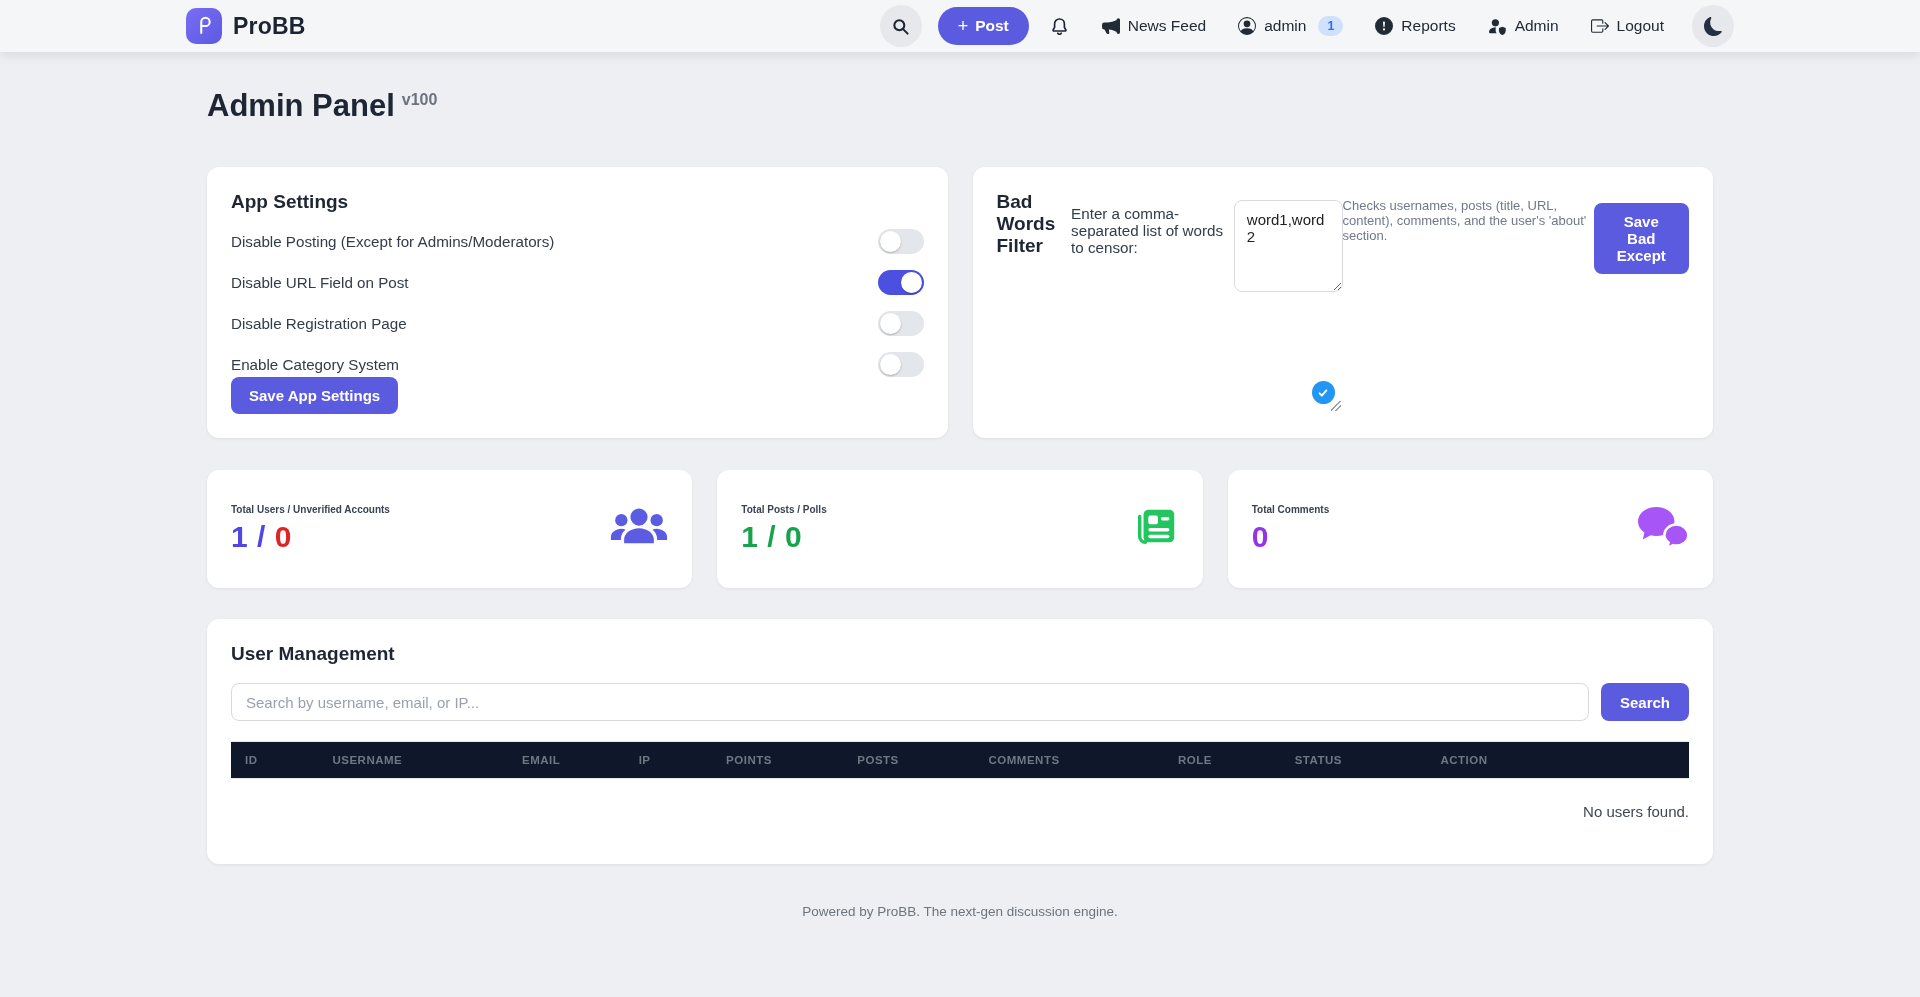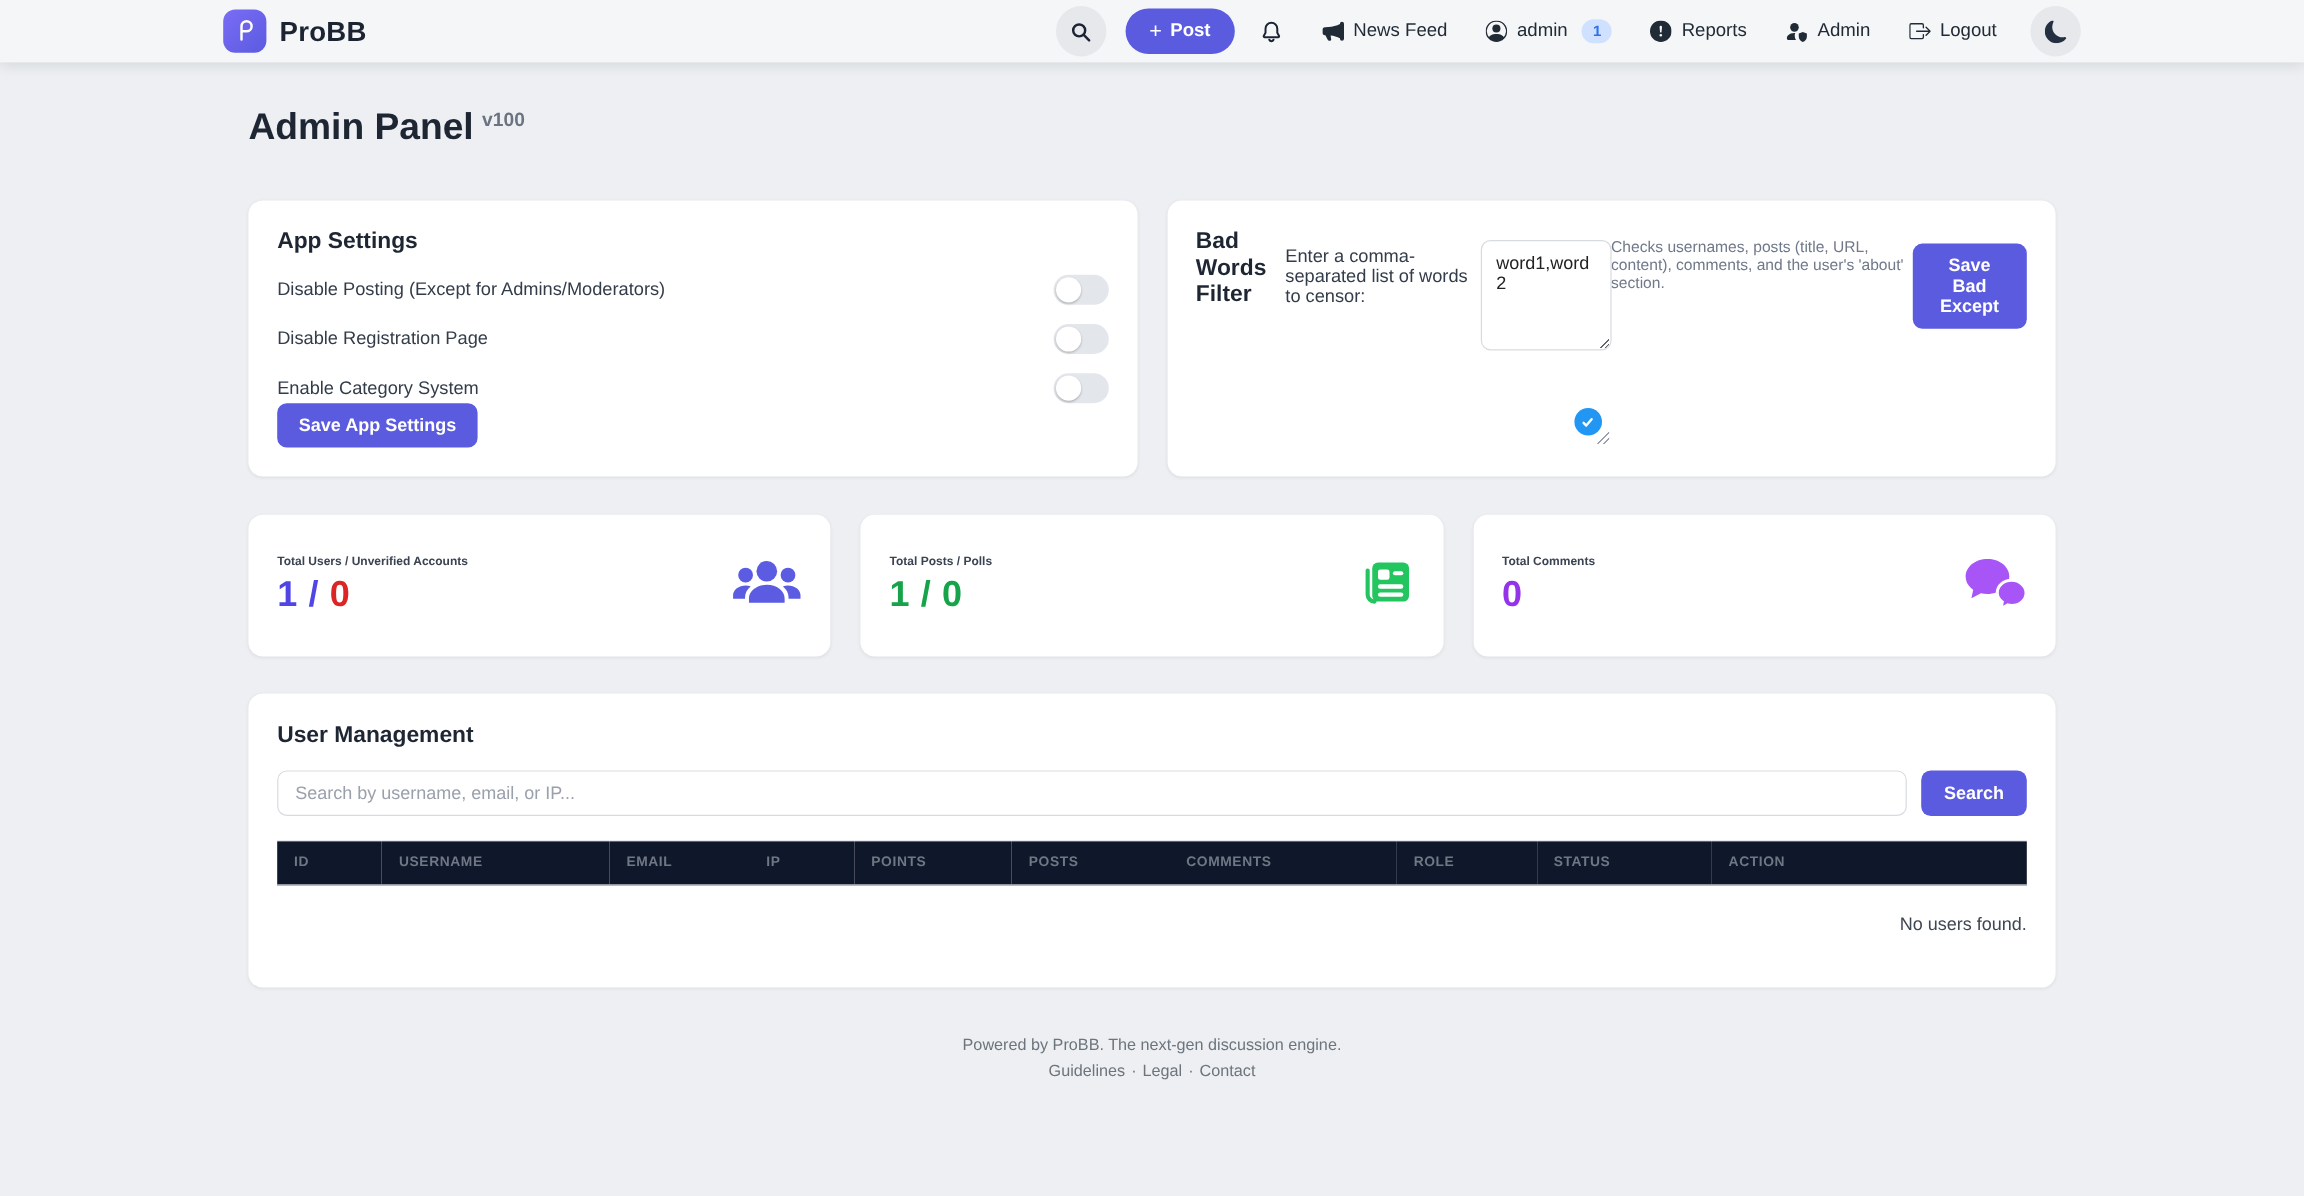--- a/index.html
+++ b/index.html
@@ -196,20 +196,26 @@
   </h1>
 
   <div class="grid-2">
 
     <section class="card settings-card">
       <h2 class="card-title">App Settings</h2>
 
       <div class="setting-row">
         <span class="setting-label">Disable Posting (Except for Admins/Moderators)</span>
         <div class="toggle off">
+            <div class="knob"></div>
+          </div>
+      </div>
+      <div class="setting-row">
+        <span class="setting-label">Disable URL Field on Post</span>
+        <div class="toggle on">
             <div class="knob"></div>
           </div>
       </div>
       <div class="setting-row">
         <span class="setting-label">Disable Registration Page</span>
         <div class="toggle off">
             <div class="knob"></div>
           </div>
       </div>
       <div class="setting-row">
@@ -326,17 +332,14 @@
       <tbody>
         <tr>
           <td class="um-empty" colspan="10">No users found.</td>
         </tr>
       </tbody>
     </table>
   </section>
 
   <footer class="footer">
     <div>Powered by ProBB. The next-gen discussion engine.</div>
-    <div class="footer-links">
-      <a>Guidelines</a><span class="footer-sep">·</span><a>Legal</a><span class="footer-sep">·</span><a>Contact</a>
-    </div>
   </footer>
 </div>
 
 </body></html>

